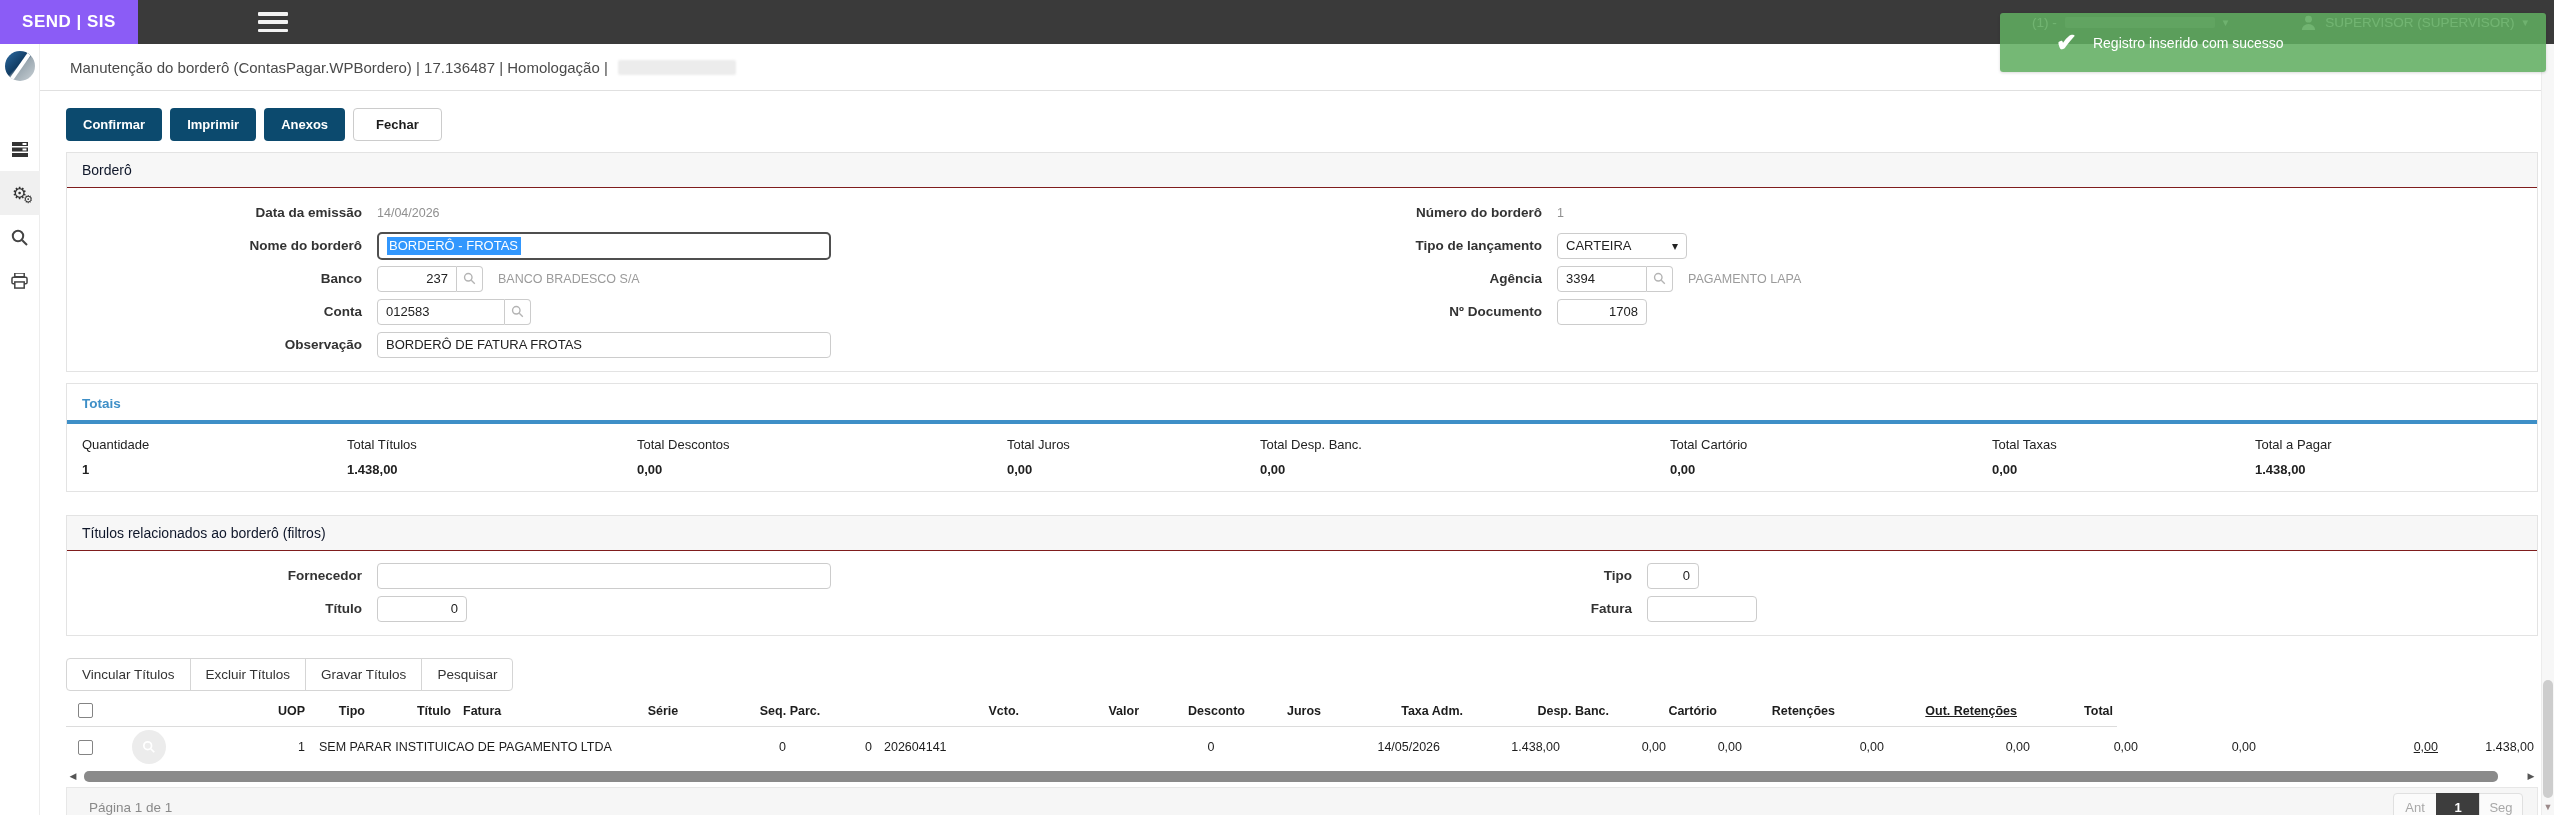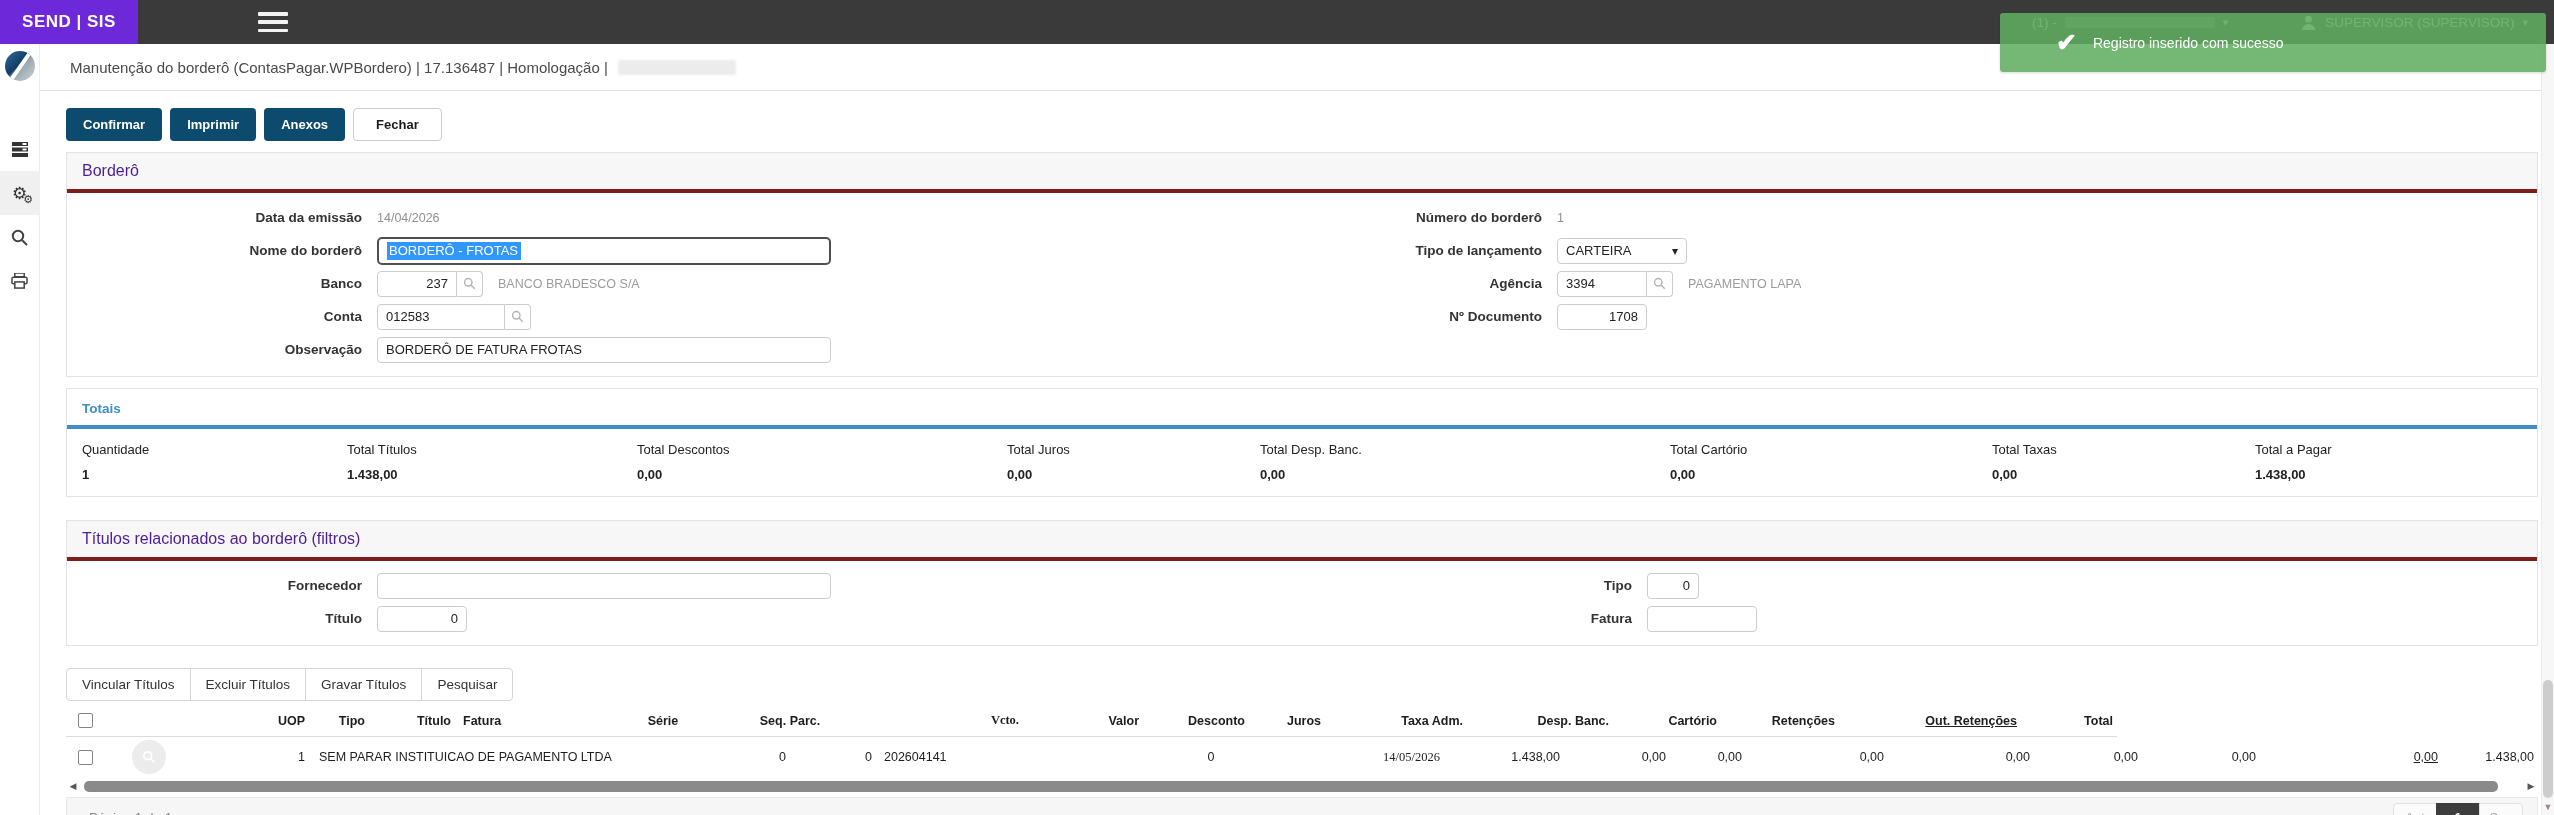--- a/index.html
+++ b/index.html
@@ -1,21 +1,21 @@
 <!DOCTYPE html>
 <html><head>
 <meta charset="utf-8">
 <style>
   * { box-sizing: border-box; margin: 0; padding: 0; }
   html,body { width:2554px; height:815px; overflow:hidden; background:#fff;
     font-family:"Liberation Sans", sans-serif; font-size:13px; color:#222; }
 
   
   .topbar { position:absolute; left:0; top:0; width:2554px; height:44px; background:#3a3a3a; z-index:5; }
-  .brand { position:absolute; left:0; top:0; width:138px; height:44px; background:#6d28d9;
+  .brand { position:absolute; left:0; top:0; width:138px; height:44px; background:#8b5cf6;
     color:#fff; font-weight:bold; font-size:17px; display:flex; align-items:center; justify-content:center; letter-spacing:.5px;}
   .hamburger { position:absolute; left:258px; top:12px; width:30px; height:20px; display:flex;
     flex-direction:column; justify-content:space-between; cursor:pointer; background:none; border:none;}
   .hamburger span { display:block; height:3.5px; background:#f2f2f2; border-radius:1px; }
   .topbar-right { position:absolute; right:26px; top:0; height:44px; display:flex; align-items:center; gap:72px;
     color:rgba(255,255,255,.85); font-size:13.5px; }
   .tb-item { display:flex; align-items:center; gap:8px; cursor:pointer; }
   .redact-dark { width:150px; height:11px; background:rgba(255,255,255,.22); border-radius:2px; }
   .caret { font-size:11px; opacity:.9; }
 
@@ -50,22 +50,22 @@
 
   
   .toolbar { margin-top:17px; display:flex; gap:8px; }
   .btn-dark { background:#0c4a6e; color:#fff; font-weight:bold; font-size:13px; border:none;
     border-radius:4px; padding:8px 17px; cursor:pointer; font-family:inherit;}
   .btn-light { background:#fff; color:#1c1c1c; font-weight:bold; font-size:13px; border:1px solid #ccc;
     border-radius:4px; padding:8px 22px; cursor:pointer; font-family:inherit;}
 
   
   .panel { border:1px solid #e3e3e3; margin-top:11px; background:#fff; }
-  .panel-header { background:#f7f7f7; border-bottom:4px solid #7f1d1d; padding:9px 15px;
-    color:#4c1d95; font-size:16px; }
+  .panel-header { background:#f7f7f7; border-bottom:1px solid #7f1d1d; padding:9px 15px;
+    color:#0f172a; font-size:14px; }
   .panel-body { padding:8px 0 10px; }
 
   
   .fcols { display:flex; }
   .fcol-left { width:1210px; }
   .fcol-right { flex:1; }
   .frow { display:flex; align-items:center; height:33px; }
   .lbl { width:310px; text-align:right; font-weight:bold; color:#333; font-size:13.5px; padding-right:15px; }
   .fcol-right .lbl { width:280px; }
   .static-val { color:#909090; font-size:12.5px; }
@@ -113,21 +113,21 @@
   .tc.l { justify-content:flex-start; display:flex; align-items:center; }
   .tc-check{width:46px; padding-left:12px;}
   .tc-action{width:88px;}
   .tc-uop{width:105px;}
   .tc-forn{flex:1; min-width:0; padding-left:14px;}
   .tc-tipo{width:60px;}
   .tc-titulo{width:86px;}
   .tc-fatura{width:146px; padding-left:12px;}
   .tc-serie{width:132px;}
   .tc-seq{width:122px;}
-  .tc-vcto{width:168px;font-family:Liberation Serif, serif;}
+  .tc-vcto{width:168px;}
   .tc-valor{width:120px;}
   .tc-desc{width:106px;}
   .tc-juros{width:76px;}
   .tc-taxa{width:142px;}
   .tc-despb{width:146px;}
   .tc-cart{width:108px;}
   .tc-ret{width:118px;}
   .tc-outret{width:182px;text-decoration:underline;}
   .tc-total{width:100px; padding-right:4px;}
   .checkbox { width:15px; height:15px; border:1.5px solid #848484; border-radius:2px; background:#fff; cursor:pointer; }

